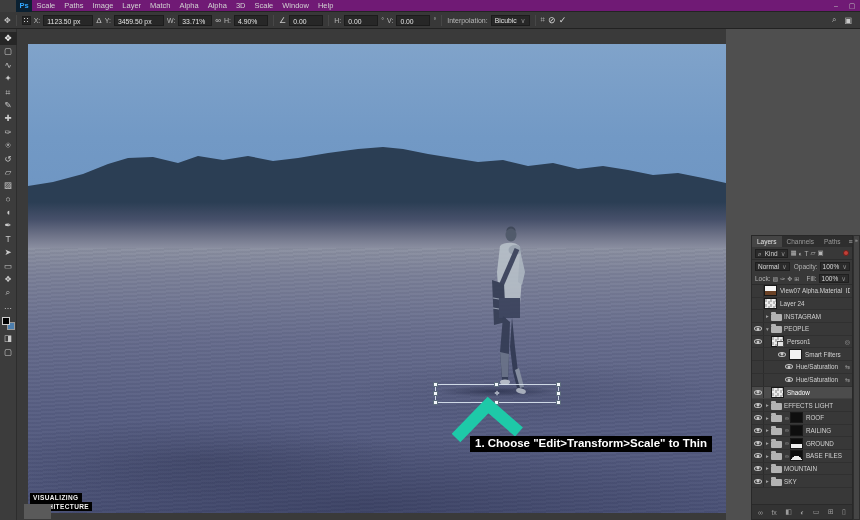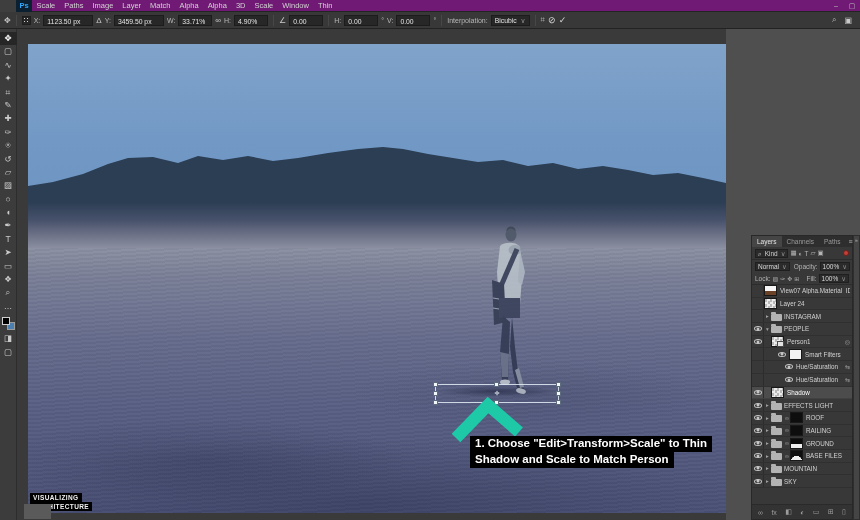--- a/index.html
+++ b/index.html
@@ -159,21 +159,21 @@
         <span class="menu-item">Scale</span>
         <span class="menu-item">Paths</span>
         <span class="menu-item">Image</span>
         <span class="menu-item">Layer</span>
         <span class="menu-item">Match</span>
         <span class="menu-item">Alpha</span>
         <span class="menu-item">Alpha</span>
         <span class="menu-item">3D</span>
         <span class="menu-item">Scale</span>
         <span class="menu-item">Window</span>
-        <span class="menu-item">Thin</span>
+        <span class="menu-item">Help</span>
       </div>
     <div id="win-controls">
         <span class="win-btn">–</span>
         <span class="win-btn">▢</span>
         <span class="win-btn">×</span>
       </div>
   </div>
 
   <div id="optionsbar">
     <span class="ob-icon">✥</span>
@@ -296,21 +296,20 @@
       <span class="handle h-se"></span>
       <span id="ref-point">⌖</span>
     </div>
 
     <svg id="chevron-svg" viewBox="0 0 80 48">
       <polyline points="8,42 40,9 71,36" fill="none" stroke="#1EC9A8" stroke-width="12" stroke-linejoin="miter"></polyline>
     </svg>
 
     <div id="annotation">
       <span class="ann-line">1. Choose "Edit&gt;Transform&gt;Scale" to Thin</span>
-      <span class="ann-line">Shadow and Scale to Match Person</span>
     </div>
 
     <div id="watermark">
       <span class="wm-line">VISUALIZING</span>
       <span class="wm-line">ARCHITECTURE</span>
     </div>
   </div>
 
   <div id="layers-panel">
     <div id="panel-tabs">

